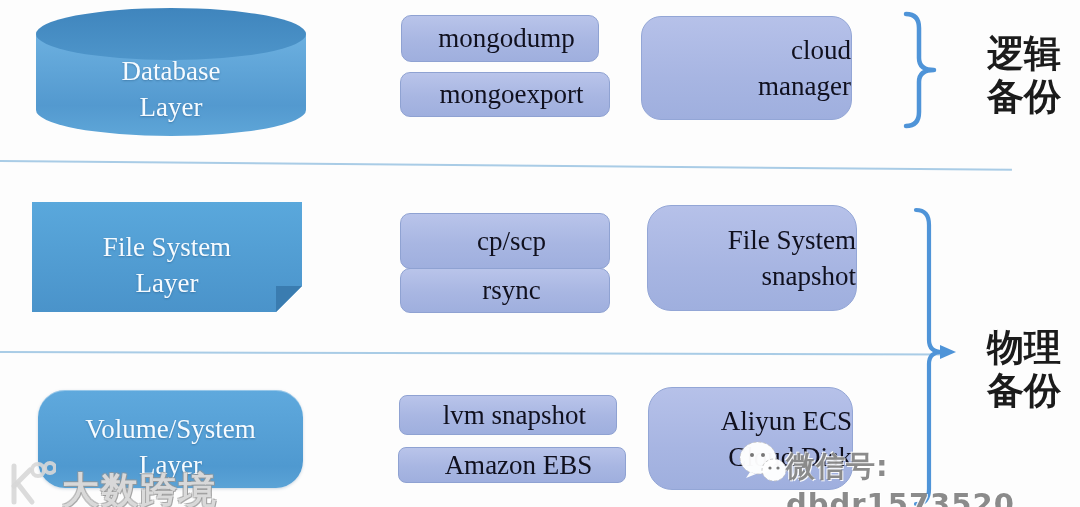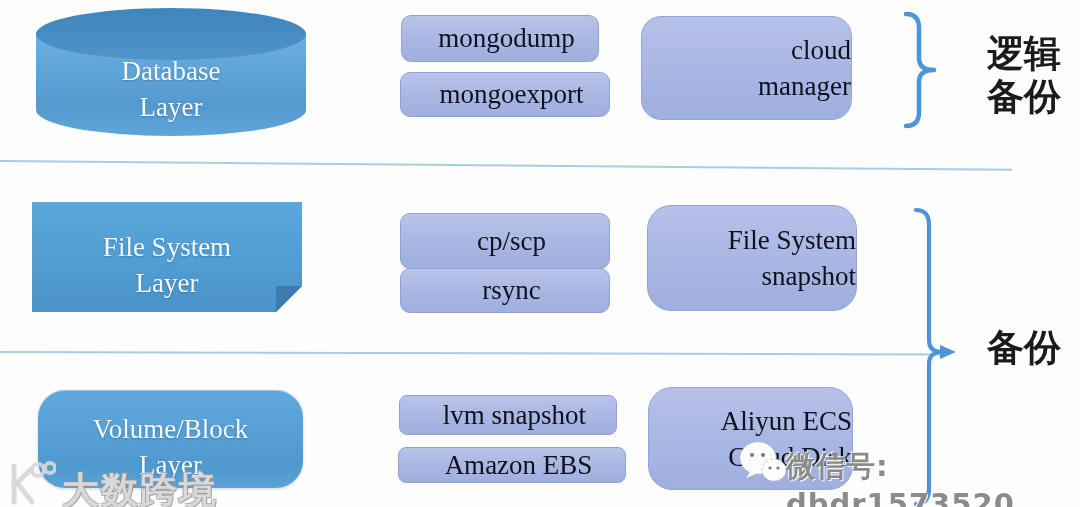--- a/index.html
+++ b/index.html
@@ -193,21 +193,21 @@
 
   <div class="side-box" id="box-fs-snapshot">
     <span>File System</span>
     <span>snapshot</span>
   </div>
 
   <div class="divider" id="divider-2"></div>
 
   <div class="shape" id="layer-volume">
     <div class="shape-label">
-      <span>Volume/Block</span>
+      <span>Volume/System</span>
       <span>Layer</span>
     </div>
   </div>
 
   <div class="tool" id="tool-lvm">
     <span>lvm snapshot</span>
   </div>
   <div class="tool" id="tool-ebs">
     <span>Amazon EBS</span>
   </div>
@@ -217,20 +217,21 @@
     <span>Cloud Disk</span>
   </div>
 
   <div class="brace" id="brace-physical">
     <svg width="52" height="302" viewBox="0 0 52 302">
       <path d="M8,4 Q21,4 21,19 L21,134 Q21,146 34,146 Q21,146 21,158 L21,283 Q21,298 8,298" fill="none" stroke="#4f94d8" stroke-width="4.2" stroke-linecap="round" stroke-linejoin="round"></path>
       <polygon points="32,139 48,146 32,153" fill="#4f94d8"></polygon>
     </svg>
   </div>
   <div class="cn-label" id="label-physical">
+    <span>物理</span>
     <span>备份</span>
   </div>
 
   <div class="brand-mark">
     <svg width="52" height="50" viewBox="0 0 52 50">
       <g fill="none" stroke="rgba(215,215,215,0.9)" stroke-width="5" stroke-linecap="round">
         <path d="M10,8 L10,44"></path>
         <path d="M10,28 L26,12"></path>
         <path d="M14,26 L28,44"></path>
       </g>

